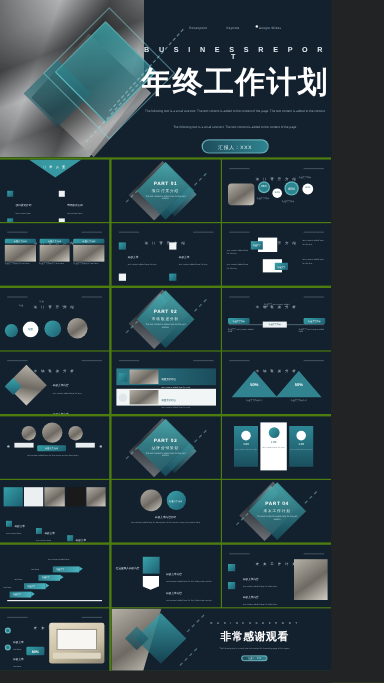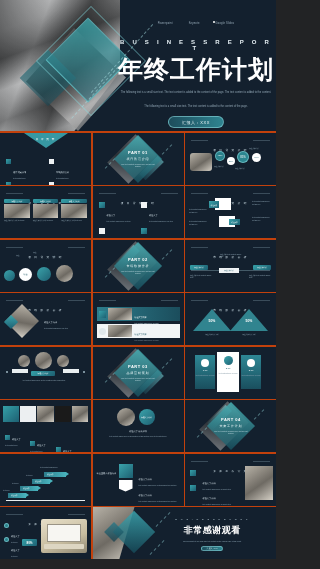--- a/index.html
+++ b/index.html
@@ -70,21 +70,21 @@
     margin:7px auto 0; width:56px; height:12px; border-radius:6px;
     background:linear-gradient(90deg,#1d4d5c,#2f8490);
     border:1px solid rgba(140,215,220,.6);
     display:flex; align-items:center; justify-content:center;
     font-size:4px; letter-spacing:.6px; color:#eaf5f7;
   }
 
   
   .grid {
     display:grid; grid-template-columns:repeat(3, 1fr);
-    gap:1.5px; padding:1.5px 0 0 0; background:#c2410c;
+    gap:1.5px; padding:1.5px 0 0 0; background:#4d7c0f;
   }
   .slide {
     position:relative; background:#13202e; height:52px; overflow:hidden;
   }
   .slide.wide { grid-column: span 2; }
 
   .s-head { position:absolute; top:4px; left:0; right:0; text-align:center; }
   .s-head .t { font-size:2.6px; letter-spacing:1.4px; color:#cfe0e8; }
   .s-head .rule { position:absolute; top:3px; height:1px; background:rgba(160,190,205,.28); width:17px; }
   .s-head .rule.l{ left:6px; } .s-head .rule.r{ right:6px; }

